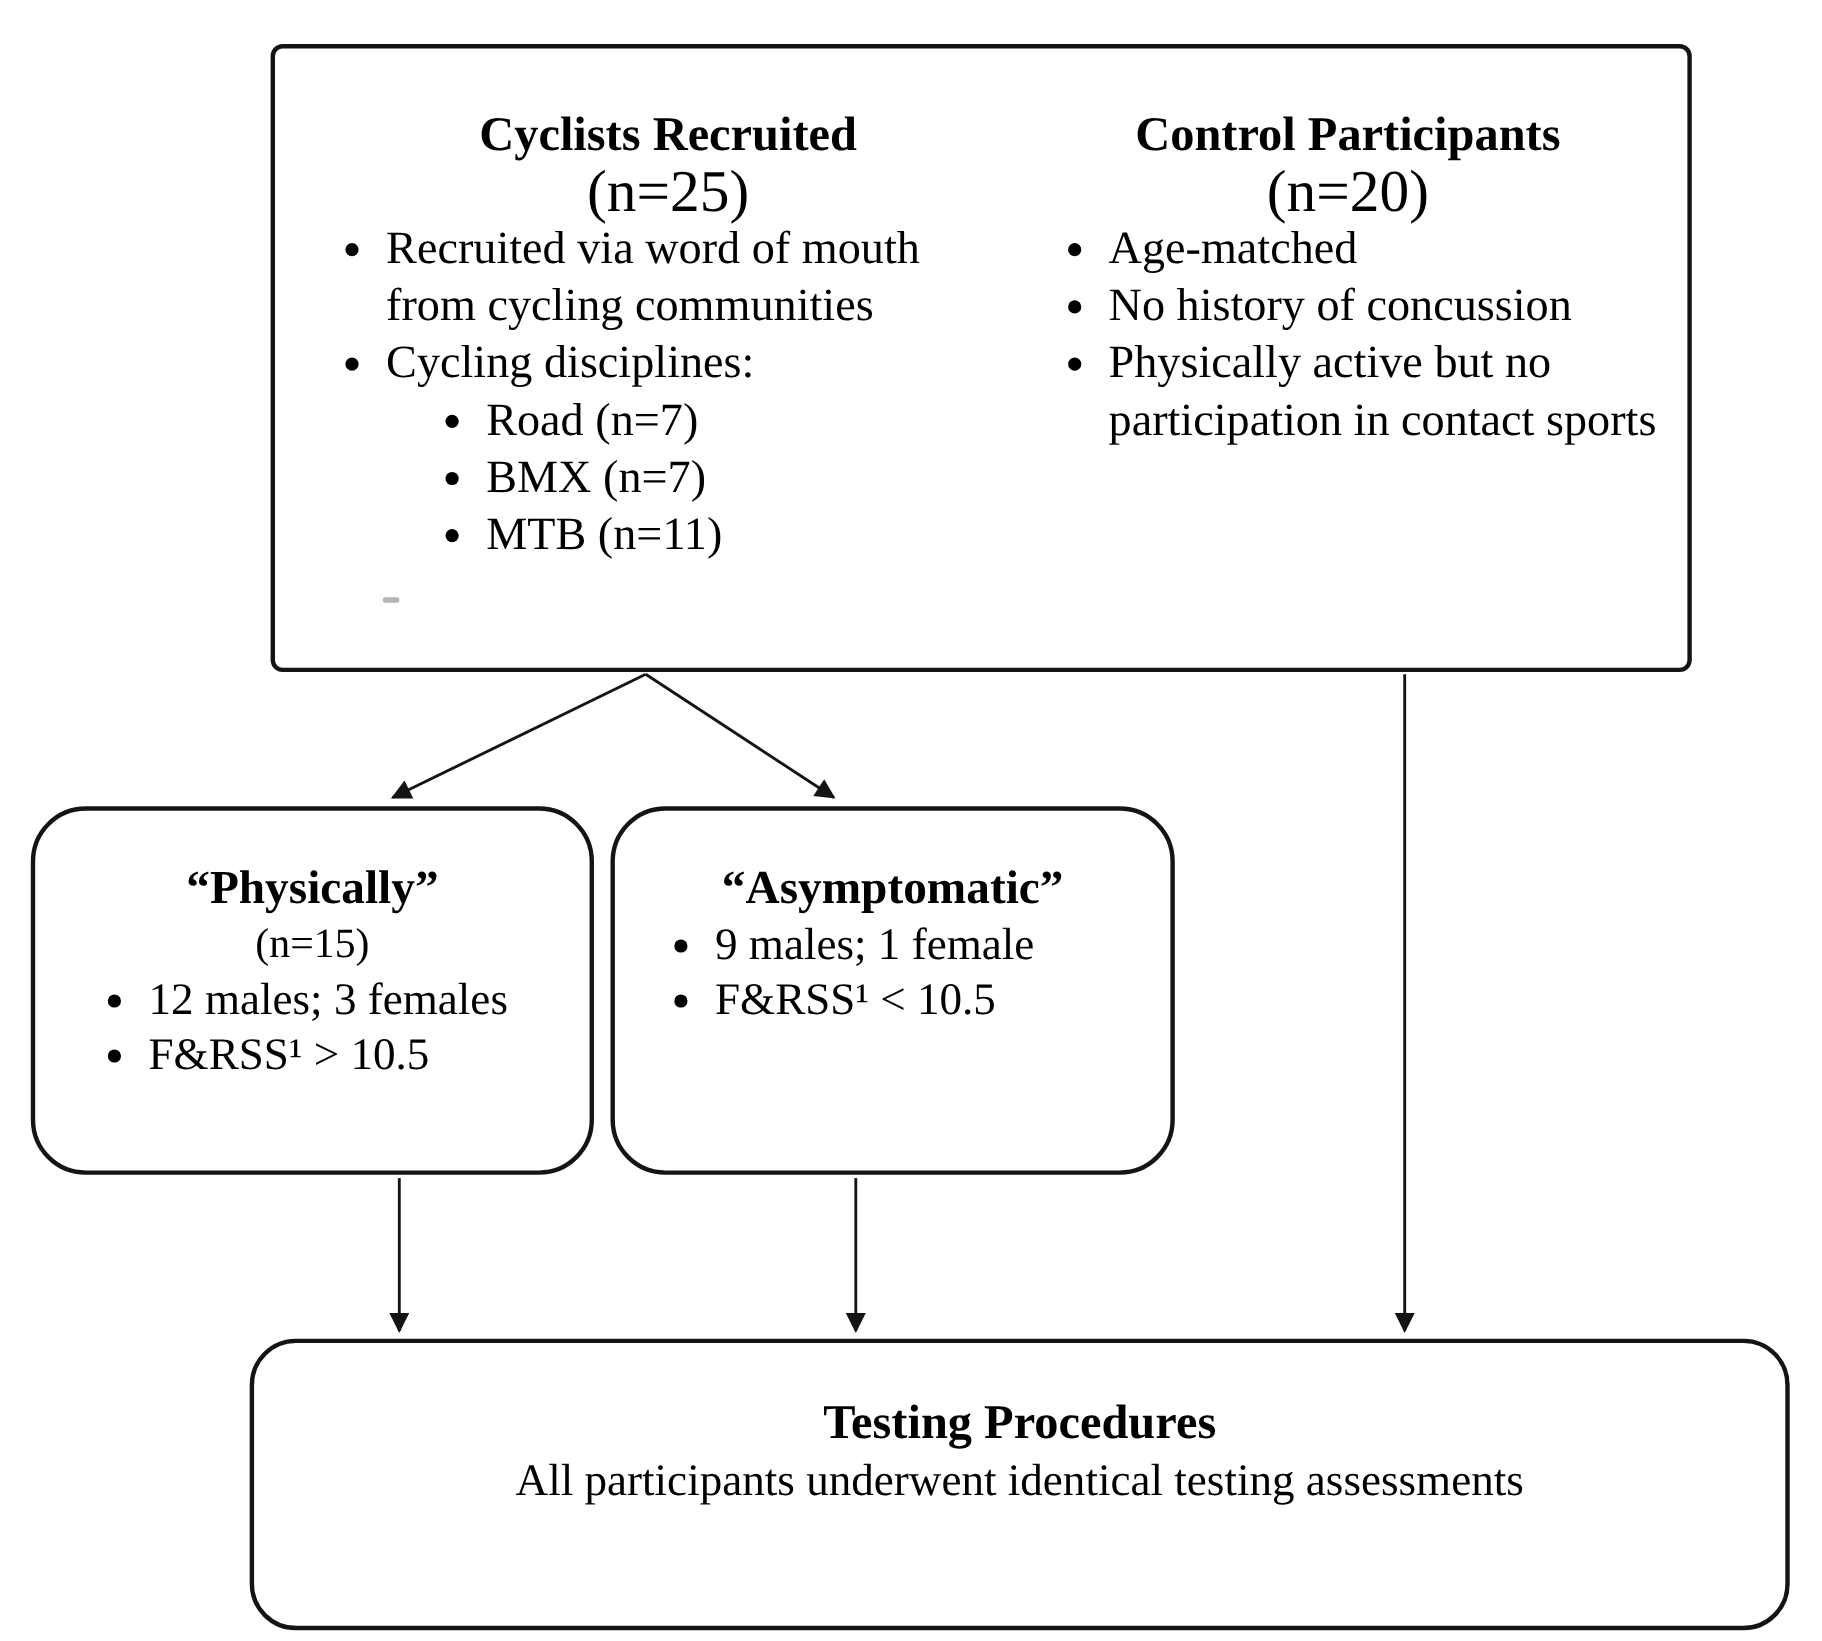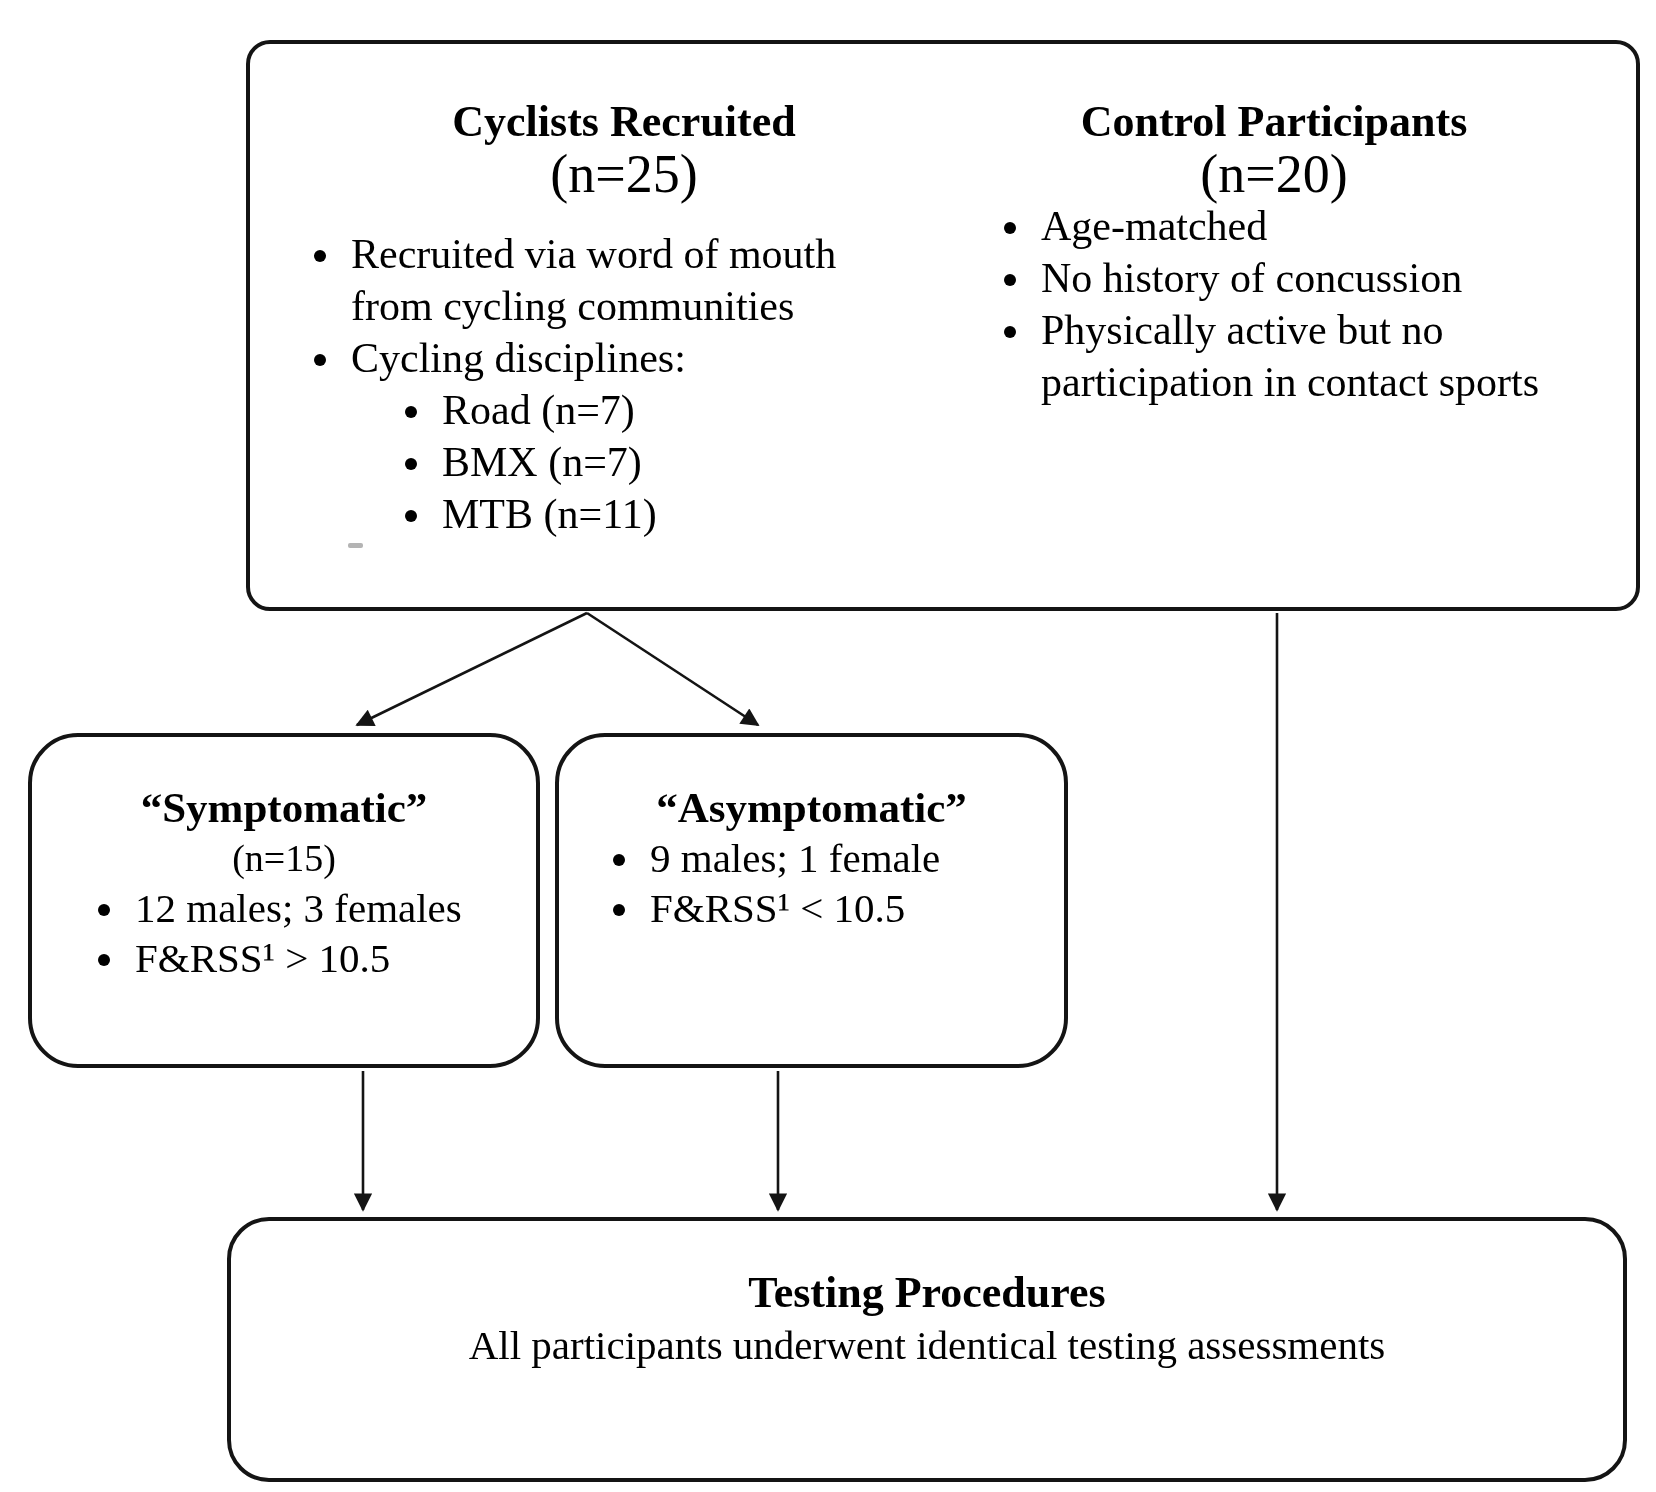--- a/index.html
+++ b/index.html
@@ -10,32 +10,32 @@
     color: #000000;
     overflow: hidden;
   }
   .box {
     position: absolute;
     background: #ffffff;
     border: 4px solid #141414;
     box-sizing: border-box;
     z-index: 2;
   }
-  #top-box { left: 246px; top: 40px; width: 1394px; height: 571px; border-radius: 24px; padding-top: 52px; display: flex; }
+  #top-box { left: 246px; top: 40px; width: 1292px; height: 571px; border-radius: 11px; padding-top: 52px; display: flex; }
   .col { box-sizing: border-box; }
   .col-left  { width: 700px; }
   .col-right { width: 648px; }
   .box-title { font-weight: bold; font-size: 44px; line-height: 52px; text-align: center; }
   .box-count { font-size: 54px; line-height: 52px; text-align: center; }
   .col-left .box-title, .col-left .box-count { margin-left: 48px; }
   ul { margin: 0; padding: 0; font-size: 42px; line-height: 52px; }
   ul.lv1 { list-style: disc outside; }
   ul.lv2 { list-style: disc outside; padding-left: 85px; }
   li { margin: 0; padding-left: 6px; }
-  .col-left  ul.lv1 { padding-left: 95px; margin-top: 28px; }
+  .col-left  ul.lv1 { padding-left: 95px; }
   .col-left  li { max-width: 545px; }
   .col-right ul.lv1 { padding-left: 85px; }
   .col-right li { max-width: 520px; }
 
   .mid-box { top: 733px; height: 335px; border-radius: 50px; padding-top: 46px; }
   #symptomatic-box { left: 28px;  width: 512px; }
   #asymptomatic-box { left: 555px; width: 513px; }
   .mid-box .box-title { font-size: 43px; line-height: 50px; }
   .mid-box .box-count { font-size: 38px; line-height: 50px; }
   .mid-box ul { font-size: 41px; line-height: 50px; list-style: disc outside; }
@@ -75,21 +75,21 @@
       <li>Age-matched</li>
       <li>No history of concussion</li>
       <li>Physically active but no participation in contact sports</li>
     </ul>
   </div>
 </div>
 
 <div id="stray-mark"></div>
 
 <div class="box mid-box" id="symptomatic-box">
-  <div class="box-title">“Symptomatic”</div>
+  <div class="box-title">“Physically”</div>
   <div class="box-count">(n=15)</div>
   <ul>
     <li>12 males; 3 females</li>
     <li>F&amp;RSS¹ &gt; 10.5</li>
   </ul>
 </div>
 
 <div class="box mid-box" id="asymptomatic-box">
   <div class="box-title">“Asymptomatic”</div>
   <ul>

